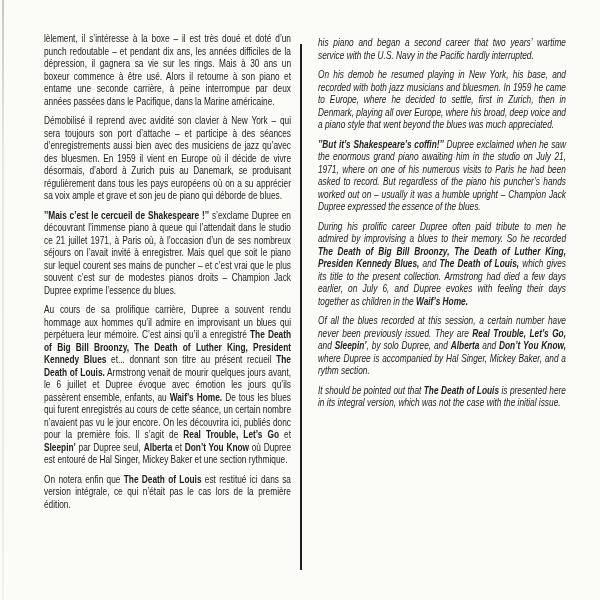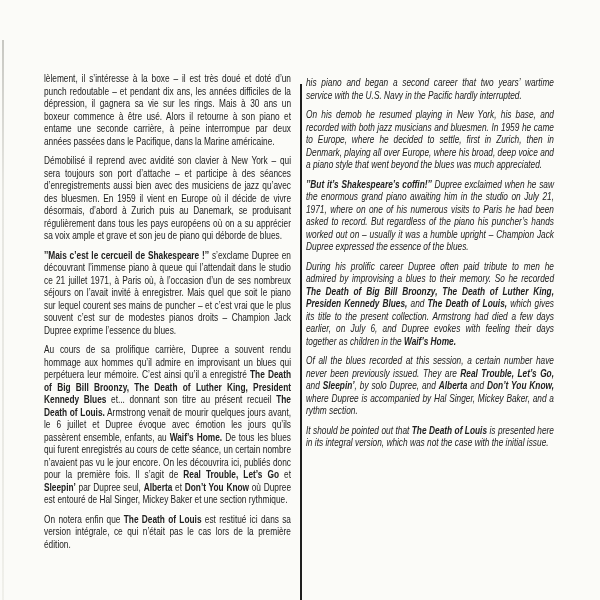--- a/index.html
+++ b/index.html
@@ -11,21 +11,20 @@
     height: 600px;
     position: relative;
     overflow: hidden;
     background: var(--bg, #fbfbf8);
     color: var(--ink, #212121);
     font-family: "Liberation Sans", "DejaVu Sans", sans-serif;
   }
   .page {
     position: absolute;
     inset: 0;
-    margin-top: 40px;
   }
   .scan-edge {
     position: absolute;
     left: 2px;
     top: 0;
     width: 2px;
     height: 600px;
     background: linear-gradient(to bottom, #b7b7b1 0%, #dfdfd9 25%, #e4e4de 70%, #eeeee8 100%);
     opacity: 0.75;
   }
@@ -37,21 +36,21 @@
     height: 526px;
     background: var(--divider, #1f1f1f);
   }
   .col {
     position: absolute;
     font-size: 10.4px;
     line-height: 12.5px;
     text-align: justify;
   }
   .col-left  { left: 44px;  top: 33px; width: 247px; }
-  .col-right { left: 306px; top: 37px; width: 248px; }
+  .col-right { left: 318px; top: 37px; width: 248px; }
   .inner {
     width: 125%;
     transform: scaleX(0.8);
     transform-origin: 0 0;
   }
   .inner p {
     margin: 0 0 7px 0;
   }
   .col-right .inner p {
     font-style: italic;

